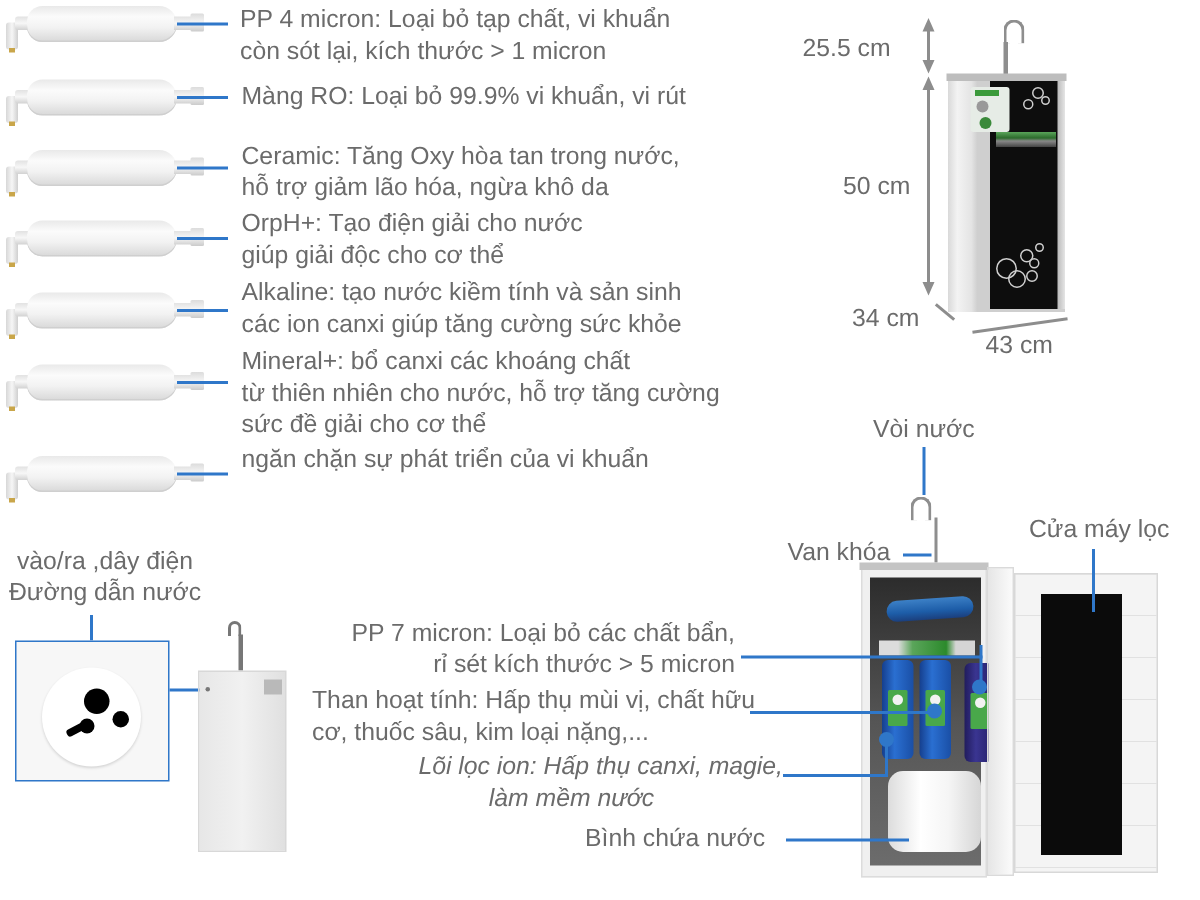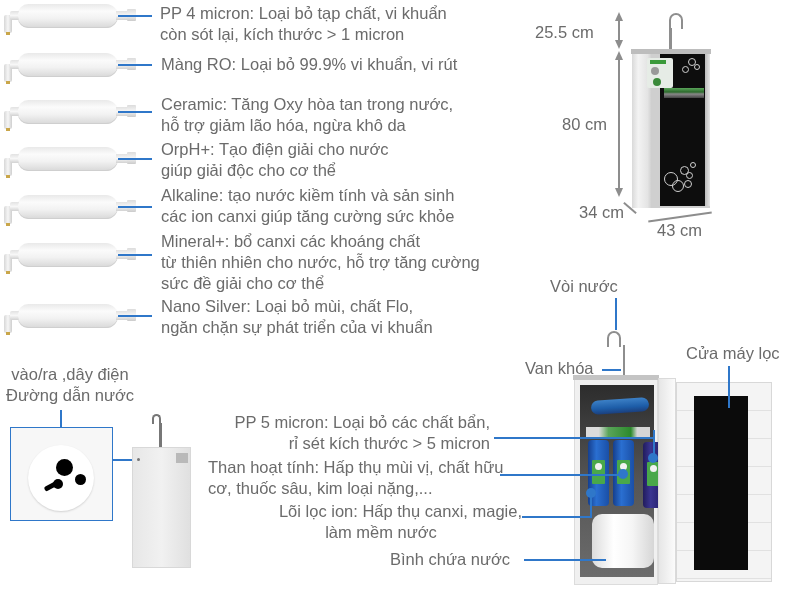--- a/index.html
+++ b/index.html
@@ -187,29 +187,28 @@
   <div class="cart" style="left:0;top:300px;">
     <div class="elbow"></div>
       <div class="tip"></div>
       <div class="neck-l"></div>
       <div class="body"></div>
       <div class="neck-r"></div>
       <div class="nut"></div>
       <div class="ptr"></div>
   </div>
   <div class="txt abs" style="left:161px;top:296px;">
-    <div>Nano Silver: Loại bỏ mùi, chất Flo,</div>
     <div>ngăn chặn sự phát triển của vi khuẩn</div>
   </div>
 </div>
 
 <div>
   <div class="txt abs" style="left:535px;top:22px;">25.5 cm</div>
-  <div class="txt abs" style="left:562px;top:114px;">80 cm</div>
-  <div class="txt abs" style="left:568px;top:202px;margin-left:11px;">34 cm</div>
+  <div class="txt abs" style="left:562px;top:114px;">50 cm</div>
+  <div class="txt abs" style="left:568px;top:202px;">34 cm</div>
   <div class="txt abs" style="left:657px;top:220px;">43 cm</div>
 
   <div class="arrow-up" style="left:615px;top:12px;"></div>
   <div class="dim-v" style="left:618px;top:20px;height:22px;"></div>
   <div class="arrow-down" style="left:615px;top:40px;"></div>
   <div class="arrow-up" style="left:615px;top:51px;"></div>
   <div class="dim-v" style="left:618px;top:59px;height:130px;"></div>
   <div class="arrow-down" style="left:615px;top:188px;"></div>
 
   <div class="abs" style="left:622px;top:207px;width:16px;height:2px;background:#8d8d8d;transform:rotate(40deg);"></div>
@@ -255,39 +254,39 @@
   </div>
   <div class="line" style="left:113px;top:459px;width:24px;height:1.5px;"></div>
   <div class="faucet" style="left:152px;top:414px;width:9px;height:10px;border-left:2px solid #777;border-right:2px solid #777;border-top:2px solid #777;"></div>
   <div class="faucet-stem" style="left:159px;top:423px;height:24px;background:#777;"></div>
   <div class="back-unit"></div>
   <div class="back-sticker"></div>
   <div class="back-port"></div>
 </div>
 
 <div>
-  <div class="txt abs" style="left:550px;top:276px;">Vòi nước</div>
+  <div class="txt abs" style="left:582px;top:276px;">Vòi nước</div>
   <div class="line" style="left:615px;top:298px;width:1.5px;height:32px;"></div>
   <div class="faucet" style="left:607px;top:331px;width:14px;height:16px;border-left:2px solid #8e8e8e;border-right:2px solid #8e8e8e;border-top:2px solid #8e8e8e;"></div>
   <div class="faucet-stem" style="left:623px;top:345px;height:30px;width:2px;"></div>
 
   <div class="txt abs" style="left:525px;top:358px;">Van khóa</div>
   <div class="line" style="left:602px;top:369px;width:19px;height:1.5px;"></div>
 
   <div class="txt abs" style="left:686px;top:343px;">Cửa máy lọc</div>
 
   <div class="txt abs" style="left:204px;top:412px;text-align:right;width:286px;">
-    <div>PP 5 micron: Loại bỏ các chất bẩn,</div>
+    <div>PP 7 micron: Loại bỏ các chất bẩn,</div>
     <div style="padding-right:0px;">rỉ sét kích thước &gt; 5 micron</div>
   </div>
   <div class="txt abs" style="left:208px;top:457px;">
     <div>Than hoạt tính: Hấp thụ mùi vị, chất hữu</div>
     <div>cơ, thuốc sâu, kim loại nặng,...</div>
   </div>
-  <div class="txt abs" style="left:240px;top:501px;text-align:center;width:282px;">
+  <div class="txt abs" style="left:240px;top:501px;text-align:center;width:282px;font-style:italic;">
     <div style="text-align:right;">Lõi lọc ion: Hấp thụ canxi, magie,</div>
     <div>làm mềm nước</div>
   </div>
   <div class="txt abs" style="left:390px;top:549px;">Bình chứa nước</div>
 
   <div class="cab"></div>
   <div class="cab-top"></div>
   <div class="cab-in"></div>
   <div class="ro-tube"></div>
   <div class="board"></div>

